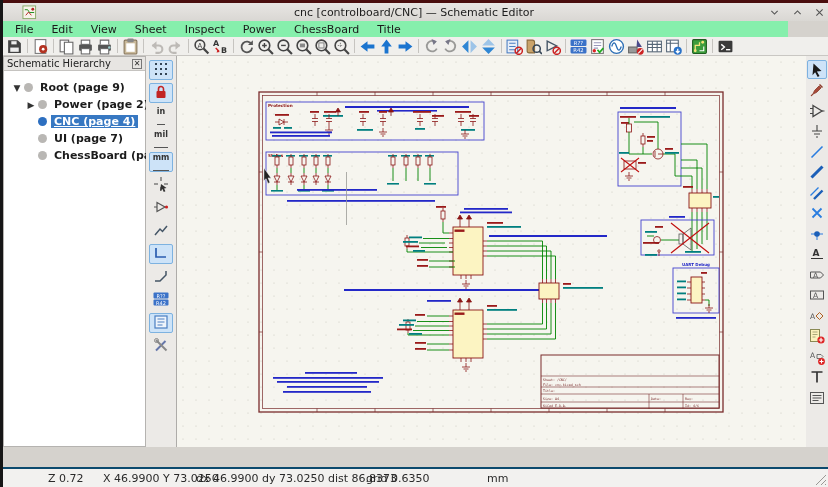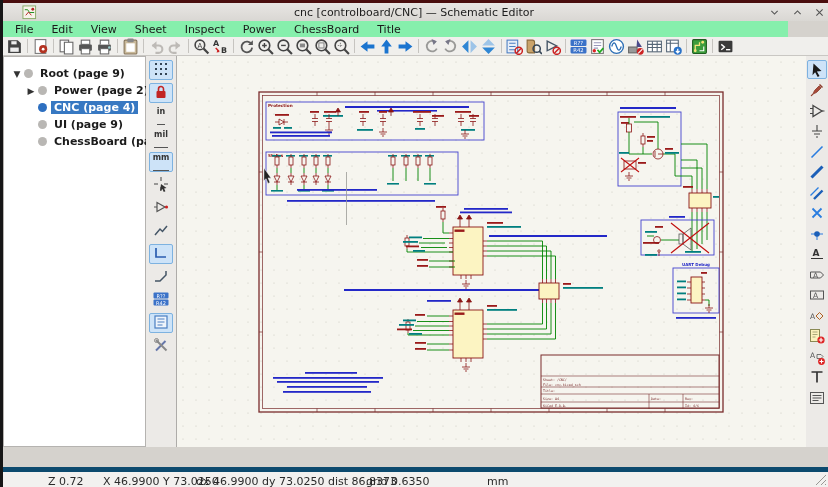--- a/index.html
+++ b/index.html
@@ -22,33 +22,33 @@
   
   #hierpanel{position:absolute;left:3px;top:56px;width:143px;height:391px;background:#ffffff;border:1px solid #b5b3b0;}
   #hierhead{height:14px;background:#e7e5e2;border-bottom:1px solid #c5c3c0;display:flex;align-items:center;padding:0 3px;}
   #hierhead .ht{font-size:10px;color:#222;flex:1;}
   #hierhead .hx{width:10px;height:10px;border:1px solid #777;display:flex;align-items:center;justify-content:center;font-size:8px;color:#333;line-height:8px;}
   .trow{height:17px;display:flex;align-items:center;font-size:11px;font-weight:600;color:#1c1c1c;white-space:nowrap;}
   .texp{width:10px;text-align:center;font-size:9px;color:#333;flex:none;}
   .tdot{width:9px;height:9px;border-radius:50%;background:#b9b7b4;margin:0 4px 0 2px;flex:none;}
   .tdot.blue{background:#2d6fc0;}
   .tlab{padding:0 3px;}
-  .tlab.sel{background:#3778c2;color:#fff;}
+  .tlab.sel{background:#3778c2;color:#fff;text-decoration:underline;}
   #lefttb{position:absolute;left:146px;top:56px;width:30px;height:391px;background:#eceae7;display:flex;flex-direction:column;align-items:center;padding-top:4px;}
   .lb{width:24px;height:20px;margin-bottom:3px;display:flex;justify-content:center;flex:none;border:1px solid transparent;border-radius:2px;}
   .lb svg{width:16px;height:16px;display:block;}
   .lb.act{background:#cde3f8;border-color:#7db2e0;}
   .ulab{font-size:8px;font-weight:bold;color:#333;border-bottom:1px solid #555;line-height:9px;}
   #canvas{position:absolute;left:176px;top:56px;width:630px;height:391px;background:#f6f5ef;border-left:1px solid #aeaca9;border-bottom:1px solid #aeaca9;}
   #righttb{position:absolute;left:806px;top:56px;width:22px;height:391px;background:#eceae7;display:flex;flex-direction:column;align-items:center;padding-top:4px;}
   .rb{width:20px;height:19px;margin-bottom:1.5px;display:flex;align-items:center;justify-content:center;flex:none;border:1px solid transparent;border-radius:2px;}
   .rb svg{width:16px;height:16px;display:block;}
   .rb.act{background:#cde3f8;border-color:#7db2e0;}
   
-  #statusbar{position:absolute;left:0;top:467px;width:828px;height:20px;background:#f2f1ef;border-top:5px solid #0c4a6e;font-size:11px;color:#2a2a2a;}
+  #statusbar{position:absolute;left:0;top:467px;width:828px;height:20px;background:#f2f1ef;border-top:2px solid #0c4a6e;font-size:11px;color:#2a2a2a;}
   #statusbar span{position:absolute;top:3px;white-space:nowrap;}
   #leftedge{position:absolute;left:0;top:0;width:3px;height:487px;background:#161616;}
   #grip{position:absolute;right:1px;bottom:1px;}
   
   .w{stroke:#008400;stroke-width:.9;fill:none;}
   .r{stroke:#8a1414;stroke-width:.8;fill:none;}
   .bb{stroke:#4343cf;stroke-width:.9;fill:none;}
   .sbd{stroke:#7a2c2c;fill:none;}
   .ic{fill:#fcf4c2;stroke:#8a1414;stroke-width:.9;}
   .mt{fill:#007f7f;} .mr{fill:#9a1a1a;} .mb{fill:#2328c8;}
@@ -339,38 +339,42 @@
     <div class="tb">
         <svg viewBox="0 0 16 16">
           <rect x="1.5" y="2.5" width="13" height="11" rx="1" fill="#3a3a3a"></rect>
           <path d="M4 6l3 2.5L4 11" fill="none" stroke="#fff" stroke-width="1.3"></path>
           <path d="M8.5 11h4" stroke="#fff" stroke-width="1.3"></path>
         </svg>
       </div>
   </div>
 
   <div id="hierpanel">
+    <div id="hierhead">
+      <span class="ht">Schematic Hierarchy</span>
+      <span class="hx">✕</span>
+    </div>
     <div style="padding-top:8px;">
       <div class="trow" style="padding-left:8px;">
         <span class="texp">▼</span>
         <span class="tdot"></span>
         <span class="tlab">Root (page 9)</span>
       </div>
       <div class="trow" style="padding-left:22px;">
         <span class="texp">▶</span>
         <span class="tdot"></span>
         <span class="tlab">Power (page 2)</span>
       </div>
       <div class="trow" style="padding-left:32px;">
         <span class="tdot blue"></span>
         <span class="tlab sel">CNC (page 4)</span>
       </div>
       <div class="trow" style="padding-left:32px;">
         <span class="tdot"></span>
-        <span class="tlab">UI (page 9)</span>
+        <span class="tlab">UI (page 7)</span>
       </div>
       <div class="trow" style="padding-left:32px;">
         <span class="tdot"></span>
         <span class="tlab">ChessBoard (page 6)</span>
       </div>
     </div>
   </div>
 
   <div id="lefttb">
     <div class="lb act">

